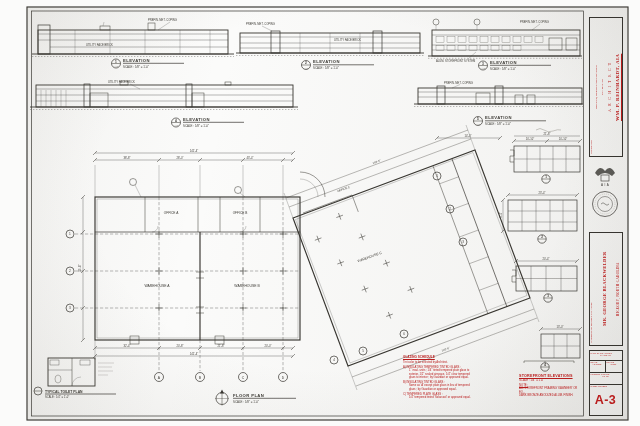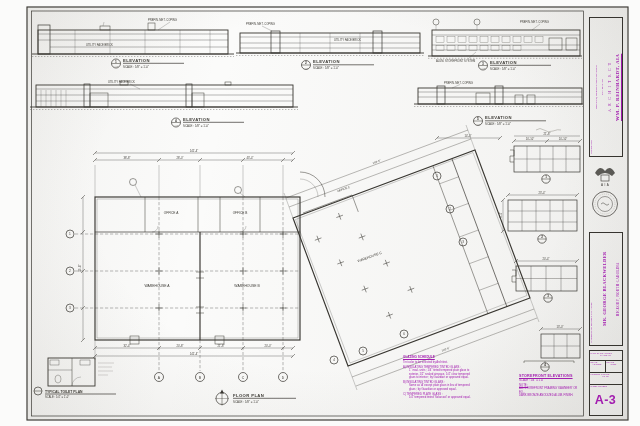--- a/index.html
+++ b/index.html
@@ -1,17 +1,17 @@
 <!DOCTYPE html>
 <html><head>
 <meta charset="utf-8">
 <style>
   html,body{margin:0;padding:0;background:#fbfbfa;}
   .stage{position:relative;width:640px;height:426px;overflow:hidden;
-         font-family:"Liberation Sans",sans-serif;color:#a21caf;}
+         font-family:"Liberation Sans",sans-serif;color:#b91c1c;}
   svg{position:absolute;left:0;top:0;}
   svg text{fill:#3a3833;font-family:"Liberation Sans",sans-serif;stroke:none;}
   .ln{stroke:#36342f;fill:none;}
   .gy{stroke:#97948c;fill:none;}
   .w12{stroke-width:1.15;} .w9{stroke-width:.9;} .w7{stroke-width:.7;}
   .w5{stroke-width:.5;} .w35{stroke-width:.35;} .w25{stroke-width:.25;}
   .dsh{stroke-dasharray:3.2 1.8;} .hat{stroke-dasharray:1.4 1.6;}
   .f2{font-size:2px;} .f27{font-size:2.7px;} .f29{font-size:2.9px;}
   .f3{font-size:3px;} .f32{font-size:3.2px;} .f34{font-size:3.4px;}
   .f42{font-size:4.2px;letter-spacing:.4px;} .b{font-weight:bold;} .mid{text-anchor:middle;}

